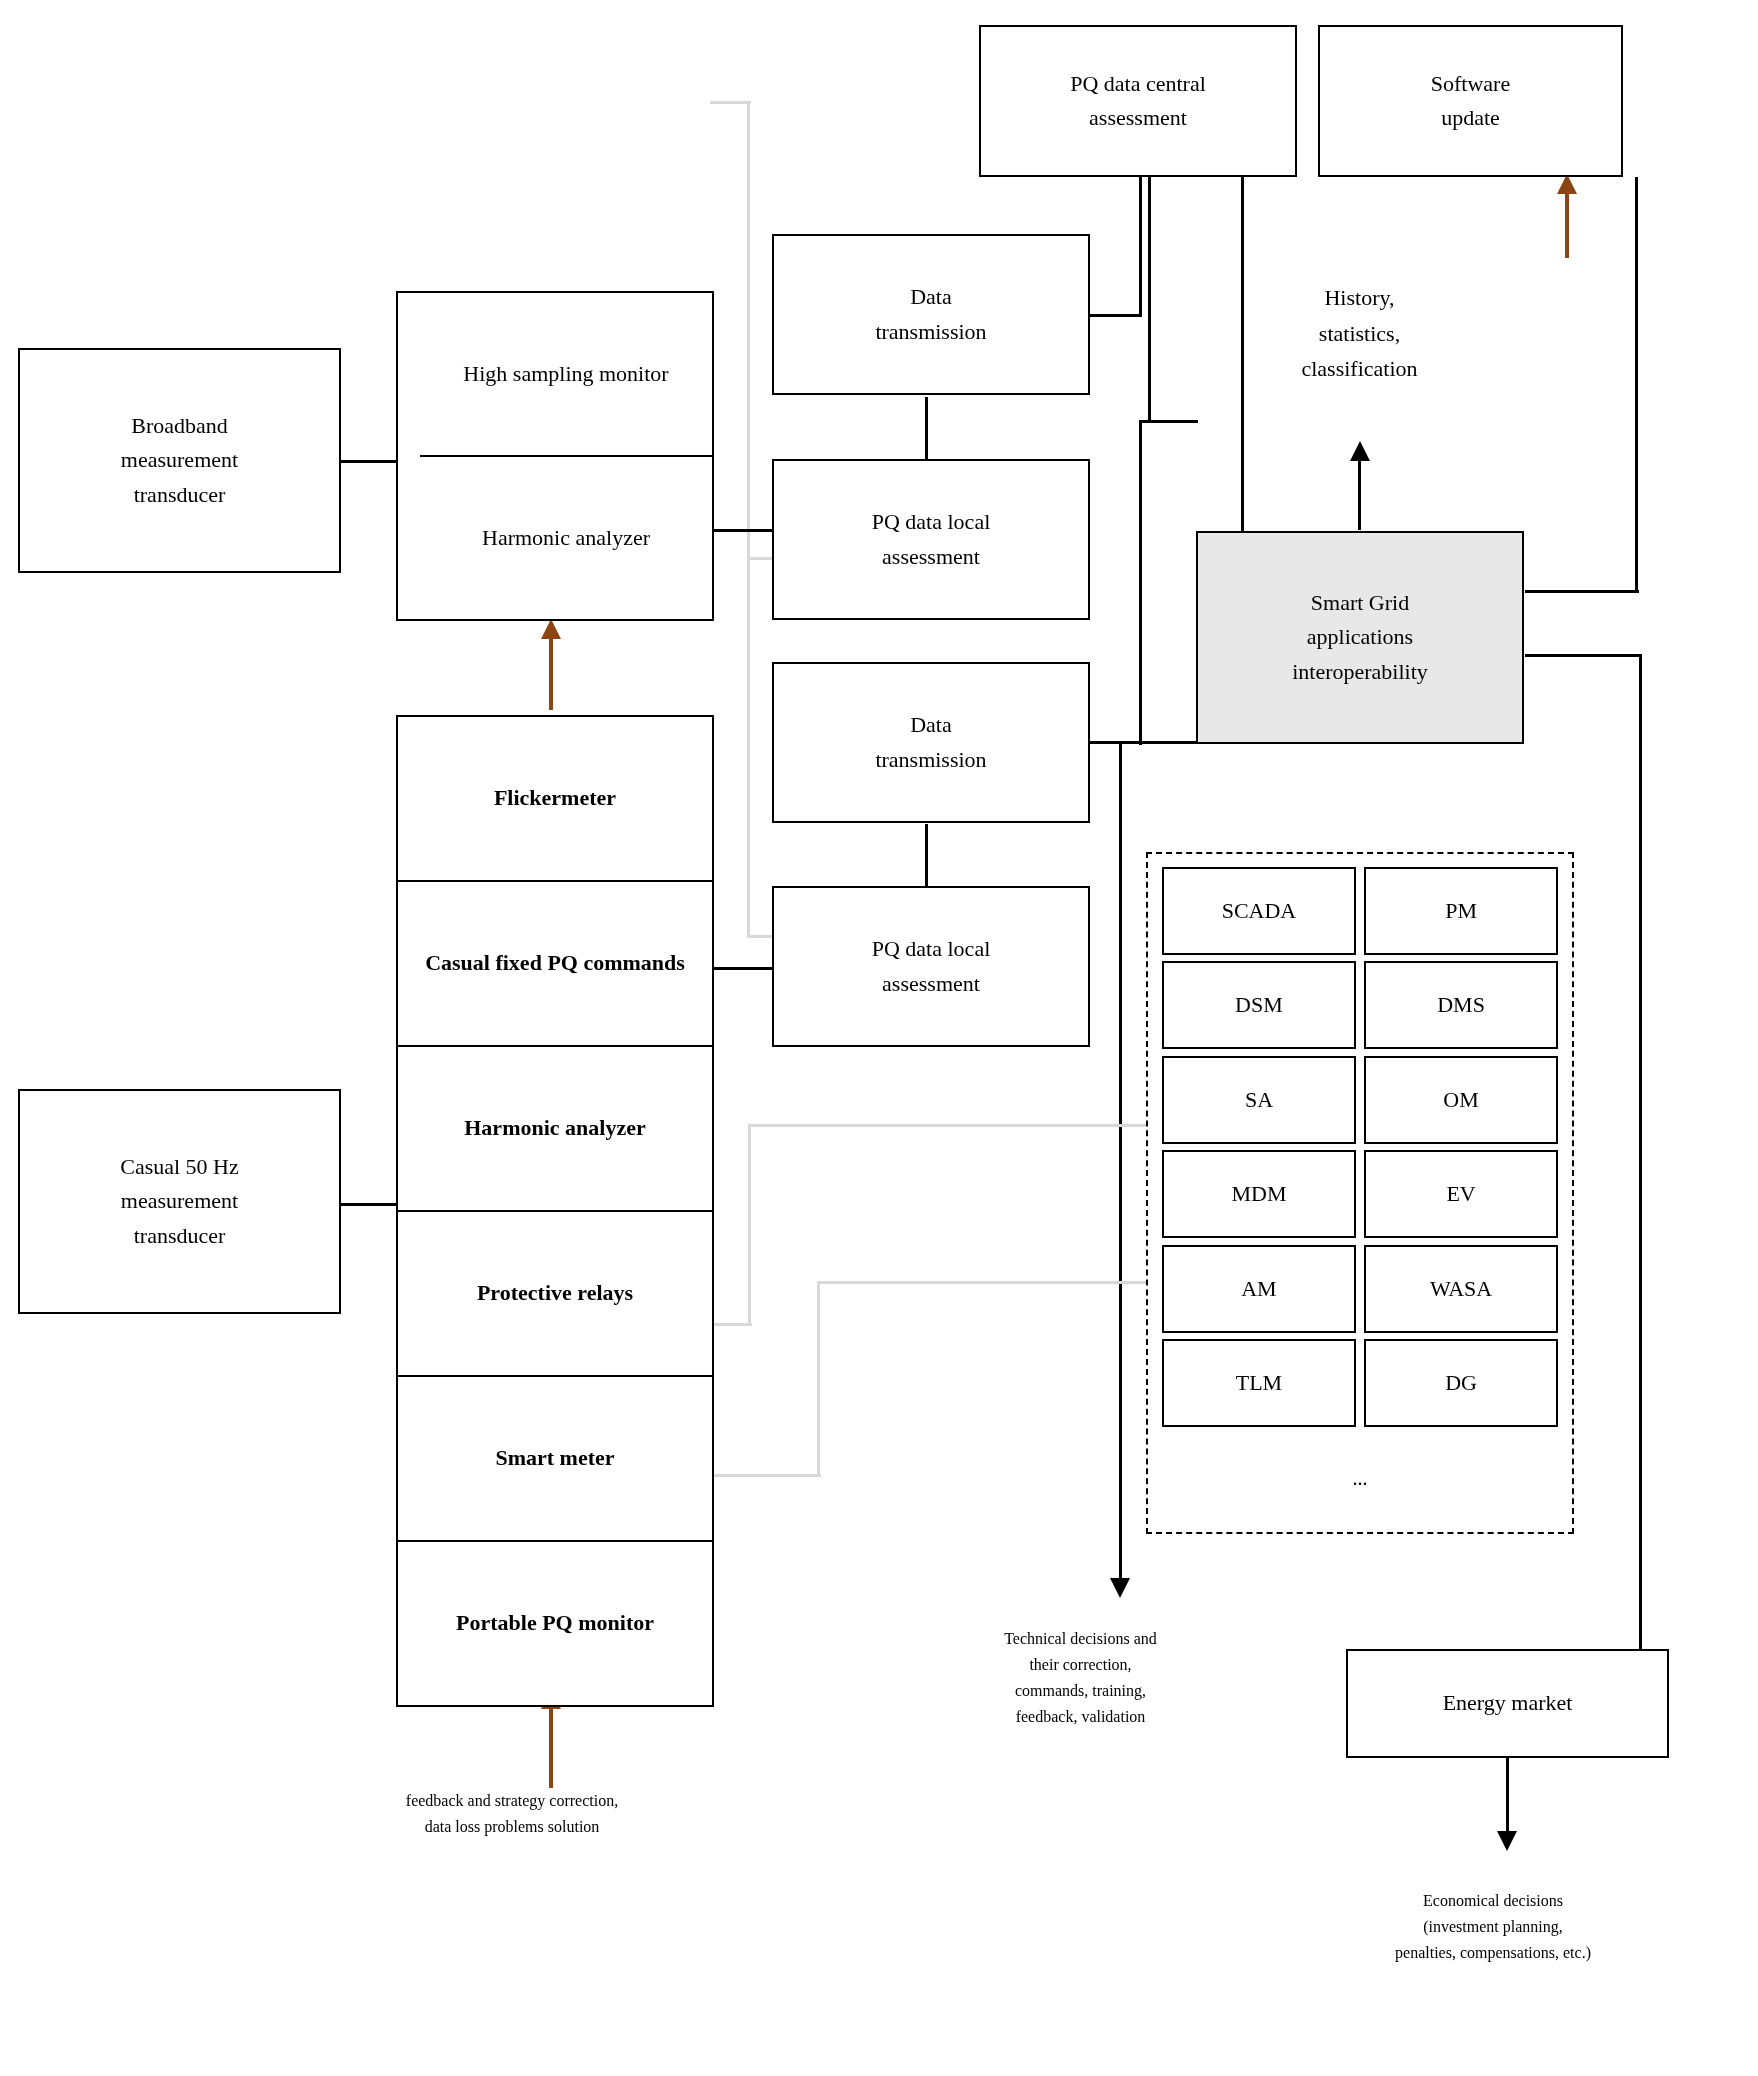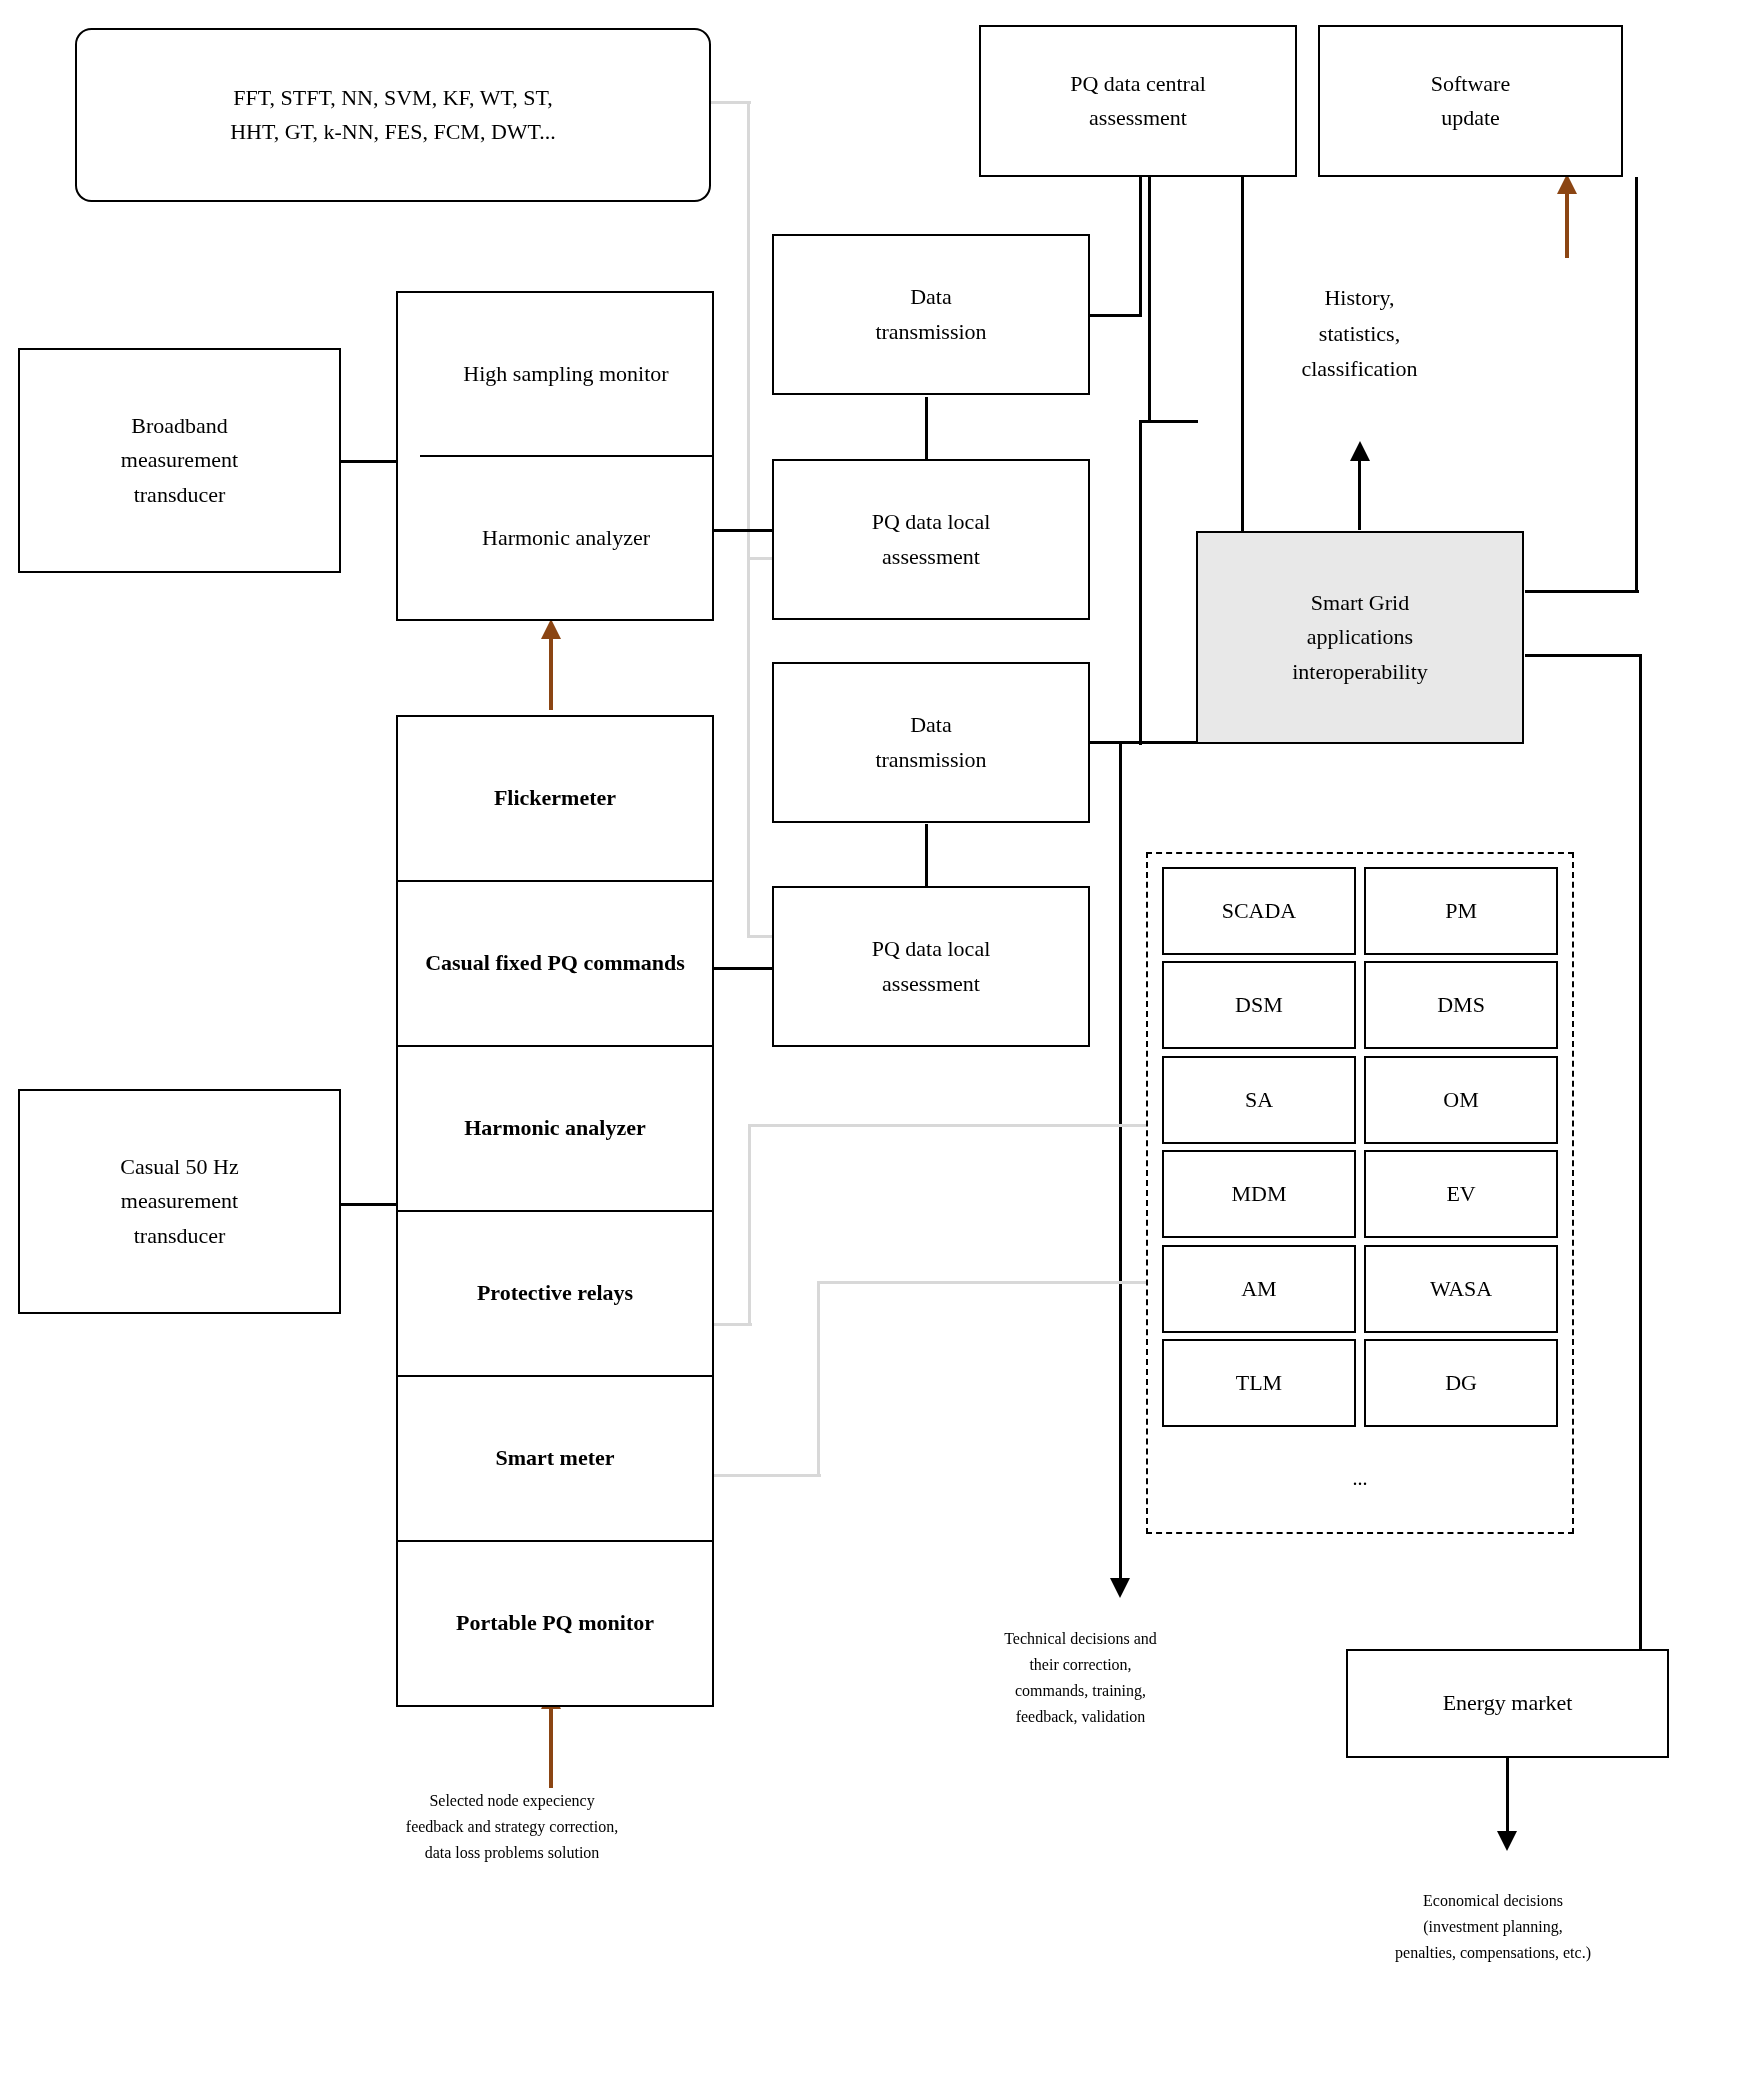--- a/index.html
+++ b/index.html
@@ -99,26 +99,20 @@
 
   <div class="lnb" style="left:1565px;top:191px;width:3.6px;height:67px;"></div>
   <div class="arrow-up" style="left:1557px;top:174px;border-bottom:20px solid #8B4513;"></div>
 
   <div class="ln" style="left:1358px;top:459px;width:3.2px;height:71px;"></div>
   <div class="arrow-up" style="left:1350px;top:441px;border-bottom:20px solid #000;"></div>
 
   <div class="ln" style="left:1506px;top:1756px;width:3.2px;height:77px;"></div>
   <div class="arrow-down" style="left:1497px;top:1831px;border-top:20px solid #000;"></div>
 
-  <div class="box rounded f48" style="left:75px;top:28px;width:636px;height:174px;">
-    <span>
-      <span>FFT, STFT, NN, SVM, KF, WT, ST,</span>
-      <span>HHT, GT, k-NN, FES, FCM, DWT...</span>
-    </span>
-  </div>
 
   <div class="box f48" style="left:979px;top:25px;width:318px;height:152px;">
     <span>
       <span>PQ data central</span>
       <span>assessment</span>
     </span>
   </div>
 
   <div class="box f48" style="left:1318px;top:25px;width:305px;height:152px;">
     <span>
@@ -282,21 +276,20 @@
     <span>...</span>
   </div>
 
   <div class="box f48" style="left:1346px;top:1649px;width:323px;height:109px;">
     <span>
       <span>Energy market</span>
     </span>
   </div>
 
   <div class="txt f47" style="left:230px;top:1788px;width:564px;">
-    <div>Selected node expeciency</div>
     <div>feedback and strategy correction,</div>
     <div>data loss problems solution</div>
   </div>
 
   <div class="txt f47" style="left:846px;top:1626px;width:469px;">
     <div>Technical decisions and</div>
     <div>their correction,</div>
     <div>commands, training,</div>
     <div>feedback, validation</div>
   </div>

